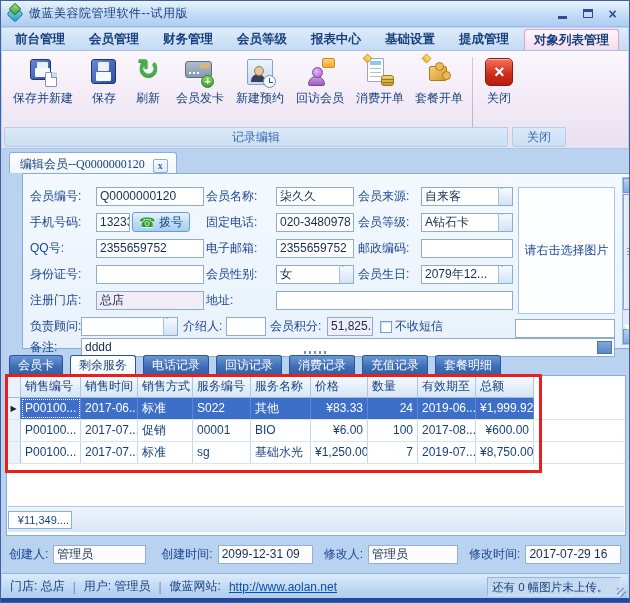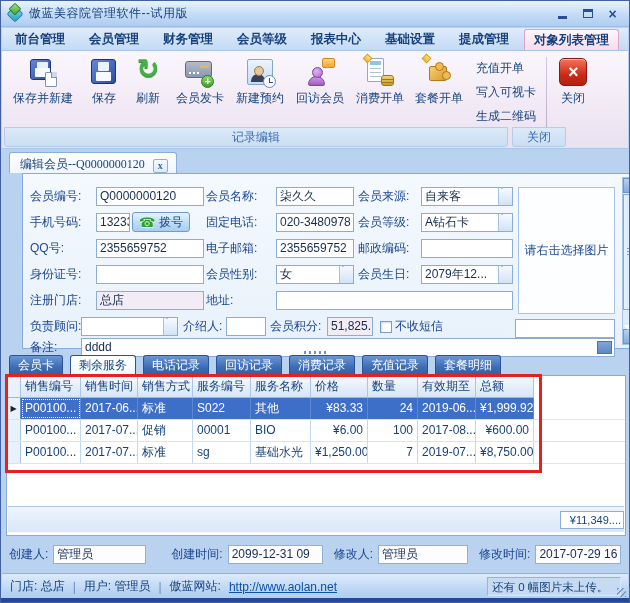--- a/index.html
+++ b/index.html
@@ -201,21 +201,21 @@
   .grow .cell:nth-child(9){ width:58px; }
   .grow .cell:nth-child(10){ width:58px; text-align:right; }
   .ghead .cell { background: linear-gradient(#f6fafe,#d6e5f6); border-right:1px solid #aac6e6;
     border-bottom:1px solid #98b8dc; color:#17427e; text-align:left !important; }
   .gdata { border-bottom:1px solid #d6e5f4; }
   .gdata.sel .cell { background:#3e6fc8; color:#fff; border-right-color:#5c88d6; }
   .gdata.sel .cell:nth-child(1){ background:#e9f1fb; color:#222; }
   .gdata.sel .cell:nth-child(2){ outline:1px dotted #fff; outline-offset:-2px; }
   .gsummary { position:absolute; left:1px; right:1px; bottom:3px; height:26px;
     background: linear-gradient(#eef4fc,#d9e7f7); border-top:1px solid #b0c8e4;
-    display:flex; align-items:center; justify-content:flex-end; }
+    display:flex; align-items:center; }
   .totalbox { width:64px; height:18px; background:#fff; border:1px solid #8ab0de; font-size:11px;
     color:#17427e; line-height:16px; text-align:right; padding:0 2px; overflow:hidden; white-space:nowrap; }
   .annotation { position:absolute; left:4px; top:373px; width:537px; height:99px;
     border:3px solid #e8201c; pointer-events:none; z-index:5; }
   
   .auditrow { position:absolute; left:8px; right:8px; top:542px; height:22px; display:flex;
     align-items:center; gap:5px; }
   .alabel { font-size:12px; color:#1b4693; white-space:nowrap; }
   .ainput { height:19px; background:#fdfdff; border:1px solid #90b0d8; font-size:12px; color:#152c52;
     line-height:17px; padding:0 3px; overflow:hidden; white-space:nowrap; }
@@ -316,25 +316,20 @@
           </span>
         <span class="rlbl">消费开单</span>
       </div>
       <div class="rbtn" style="width:58px">
         <span class="ric">
             <i class="puzzle"></i>
             <i class="sparkle"></i>
           </span>
         <span class="rlbl">套餐开单</span>
       </div>
-      <div class="rstack">
-        <span class="rsmall">充值开单</span>
-        <span class="rsmall">写入可视卡</span>
-        <span class="rsmall">生成二维码</span>
-      </div>
       <div class="rsep"></div>
       <div class="rbtn" style="width:44px">
         <span class="ric">
             <i class="redx">×</i>
           </span>
         <span class="rlbl">关闭</span>
       </div>
     </div>
     <div class="groupstrip">
       <span class="gbox g1">记录编辑</span>
@@ -478,21 +473,21 @@
     <div class="gsummary">
       <span class="totalbox">¥11,349....</span>
     </div>
   </div>
 
   <div class="annotation"></div>
 
   <div class="auditrow">
     <span class="alabel">创建人:</span>
     <span class="ainput" style="width:93px">管理员</span>
-    <span class="alabel" style="margin-left:20px">创建时间:</span>
+    <span class="alabel" style="margin-left:10px">创建时间:</span>
     <span class="ainput" style="width:95px">2099-12-31 09</span>
     <span class="alabel" style="margin-left:6px">修改人:</span>
     <span class="ainput" style="width:90px">管理员</span>
     <span class="alabel" style="margin-left:6px">修改时间:</span>
     <span class="ainput" style="flex:1">2017-07-29 16</span>
   </div>
 
   <div class="statusbar">
     <span class="sitem">门店: 总店</span>
     <span class="ssep">|</span>

